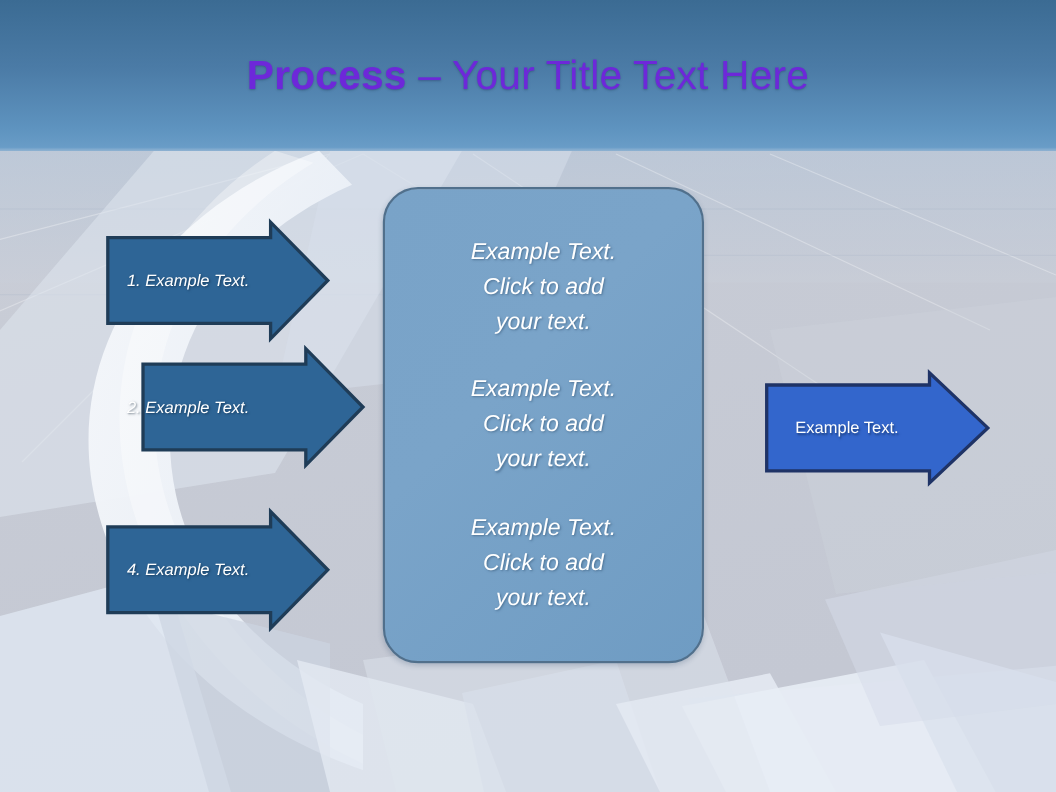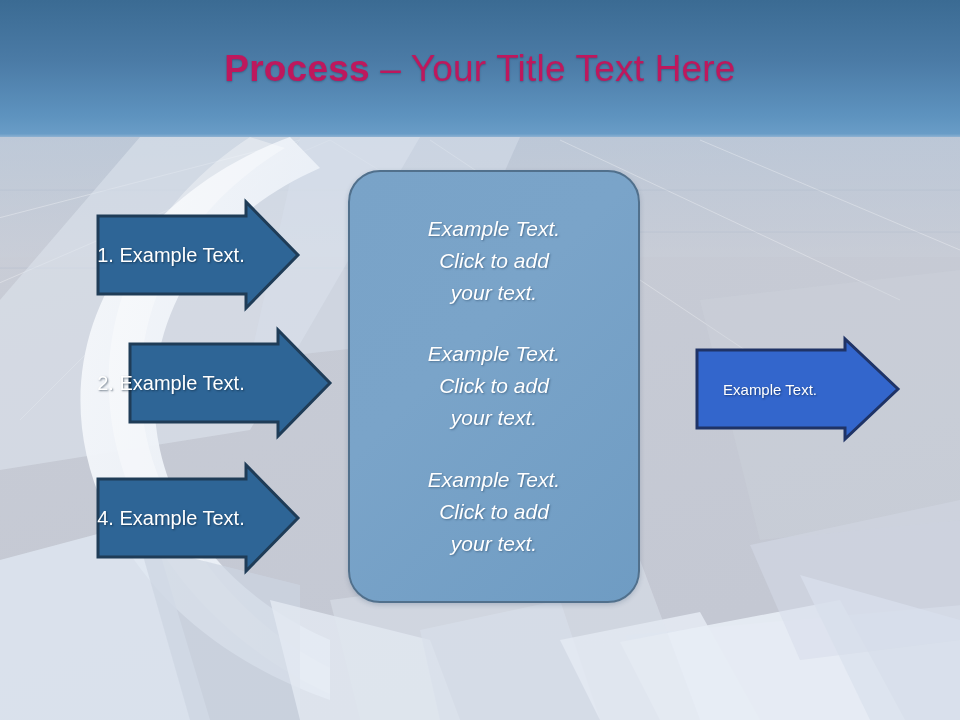--- a/index.html
+++ b/index.html
@@ -42,21 +42,21 @@
     height: 3px;
     background: linear-gradient(to bottom, #6b9ec8, #8fb2d2);
   }
 
   #slide-title {
     position: absolute;
     left: 0;
     top: 46px;
     width: 960px;
     text-align: center;
-    color: #be185d;
+    color: #6d28d9;
     font-size: 37px;
     line-height: 46px;
     letter-spacing: 0.2px;
     white-space: nowrap;
     text-shadow: 0 1px 2px rgba(20,45,70,0.35);
   }
   #slide-title .title-strong { font-weight: bold; }
   #slide-title .title-rest   { font-weight: normal; }
 
   
@@ -69,28 +69,29 @@
   .step-arrow .step-label {
     position: absolute;
     left: 0;
     top: 0;
     width: 150px;
     height: 110px;
     display: flex;
     align-items: center;
     justify-content: center;
     color: #ffffff;
-    font-size: 20px;
+    font-size: 15px;
     white-space: nowrap;
     text-shadow: 1px 1px 2px rgba(10,30,50,0.55);
     pointer-events: none;
+    font-style: italic;
   }
 
   #step-arrow-1 { left: 96px; top: 200px; }
-  #step-arrow-2 { left: 96px; top: 328px; padding-left: 32px; }
+  #step-arrow-2 { left: 96px; top: 315px; padding-left: 32px; }
   #step-arrow-3 { left: 96px; top: 463px; }
 
   
   #center-panel {
     position: absolute;
     left: 348px;
     top: 170px;
     width: 292px;
     height: 433px;
     box-sizing: border-box;

